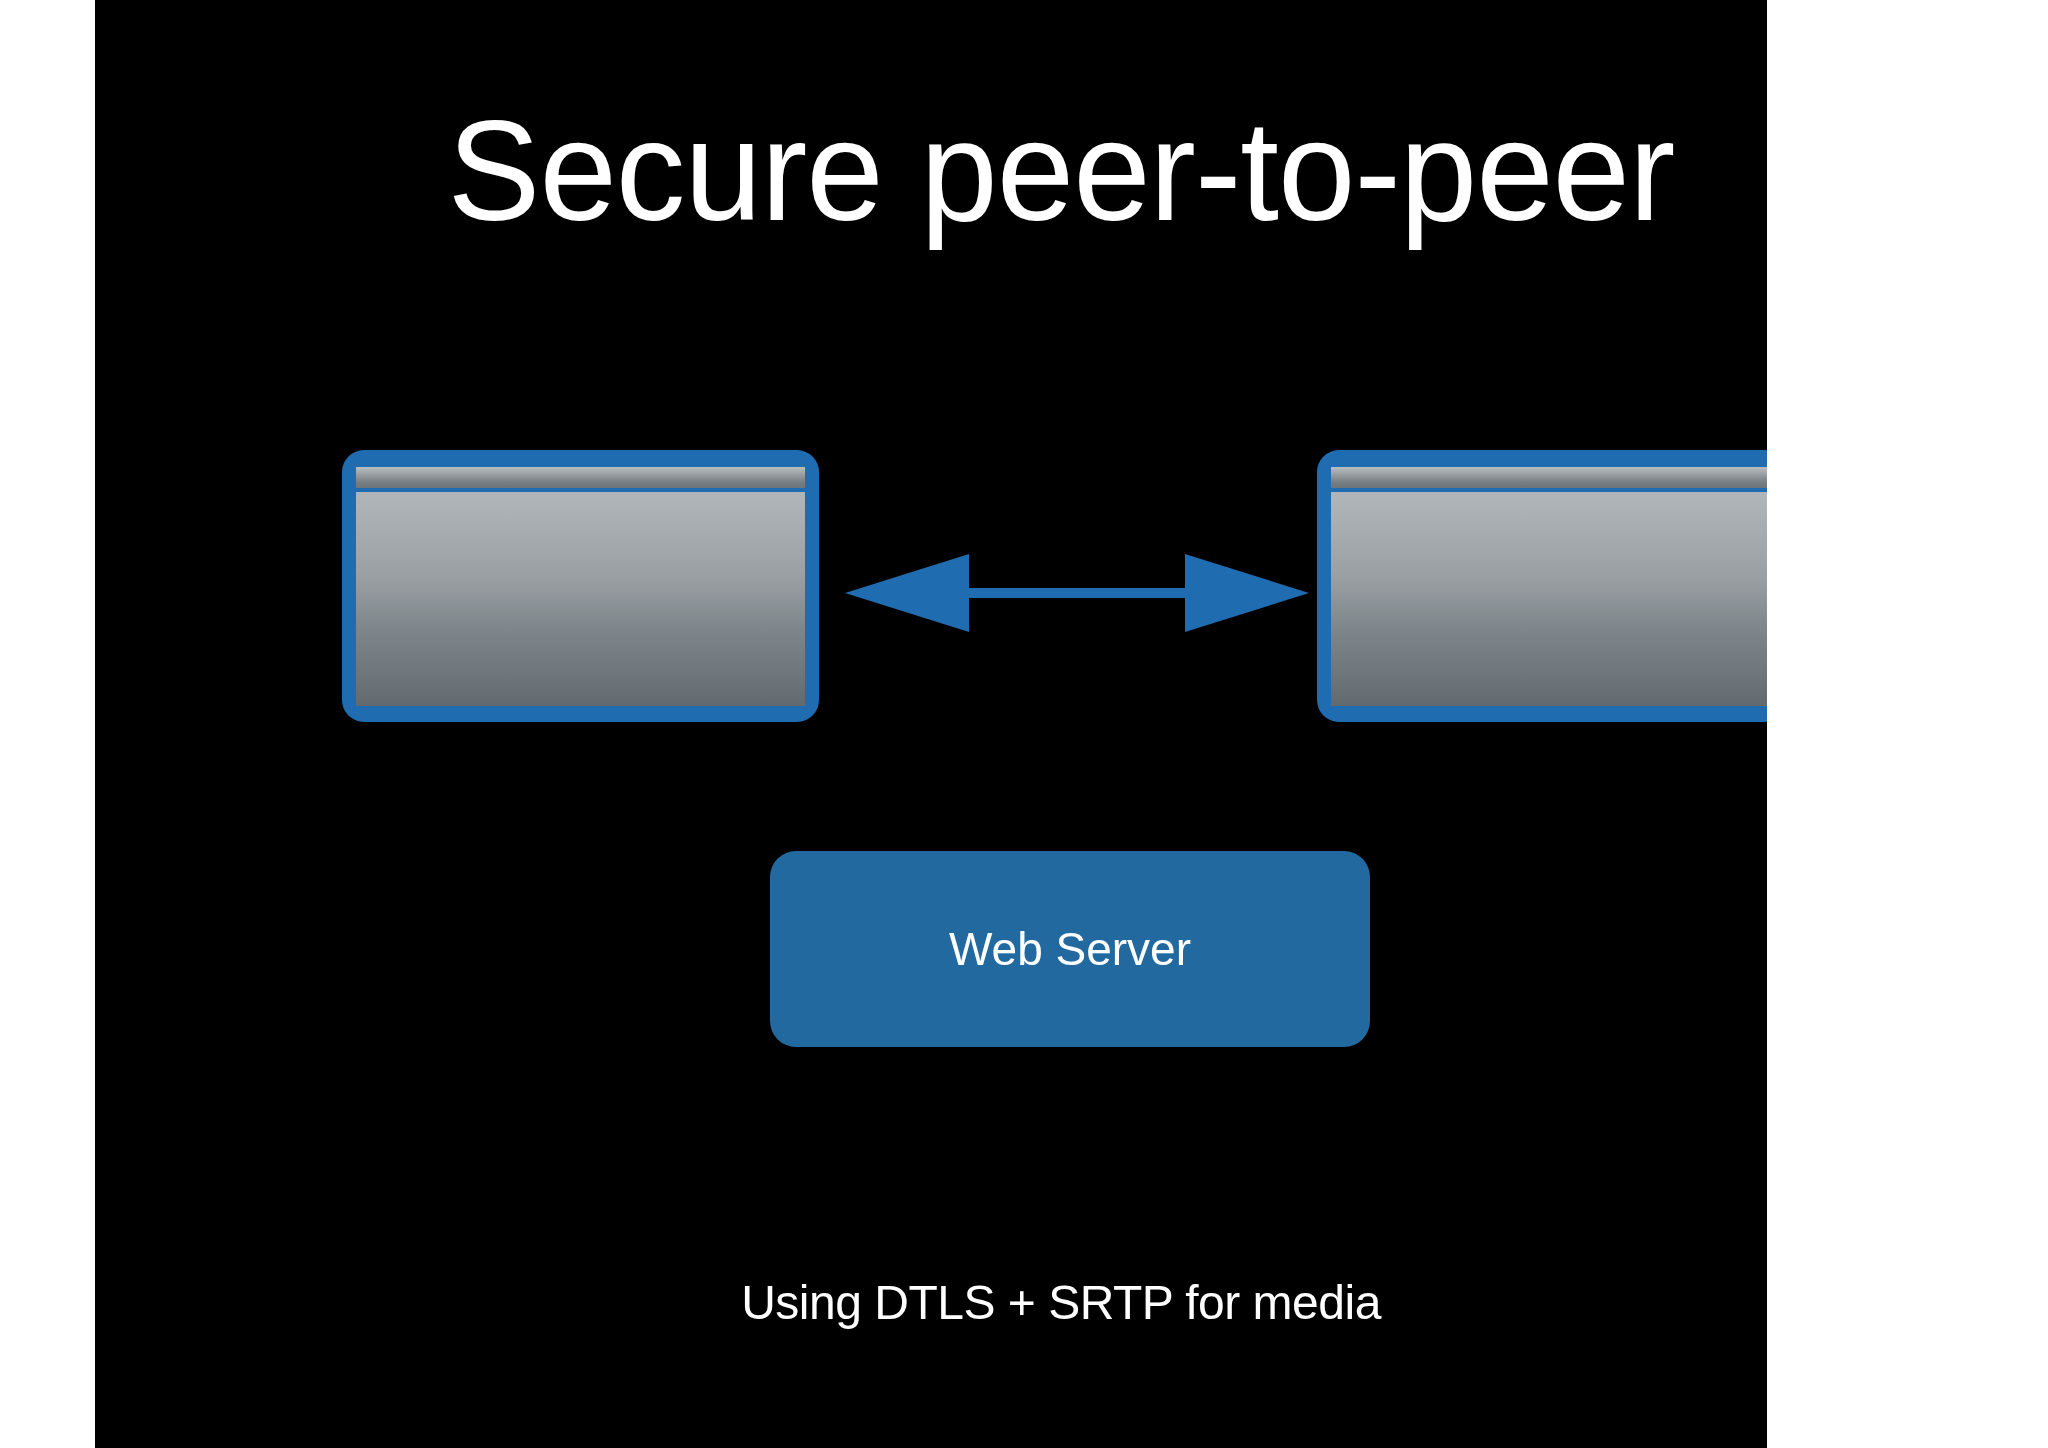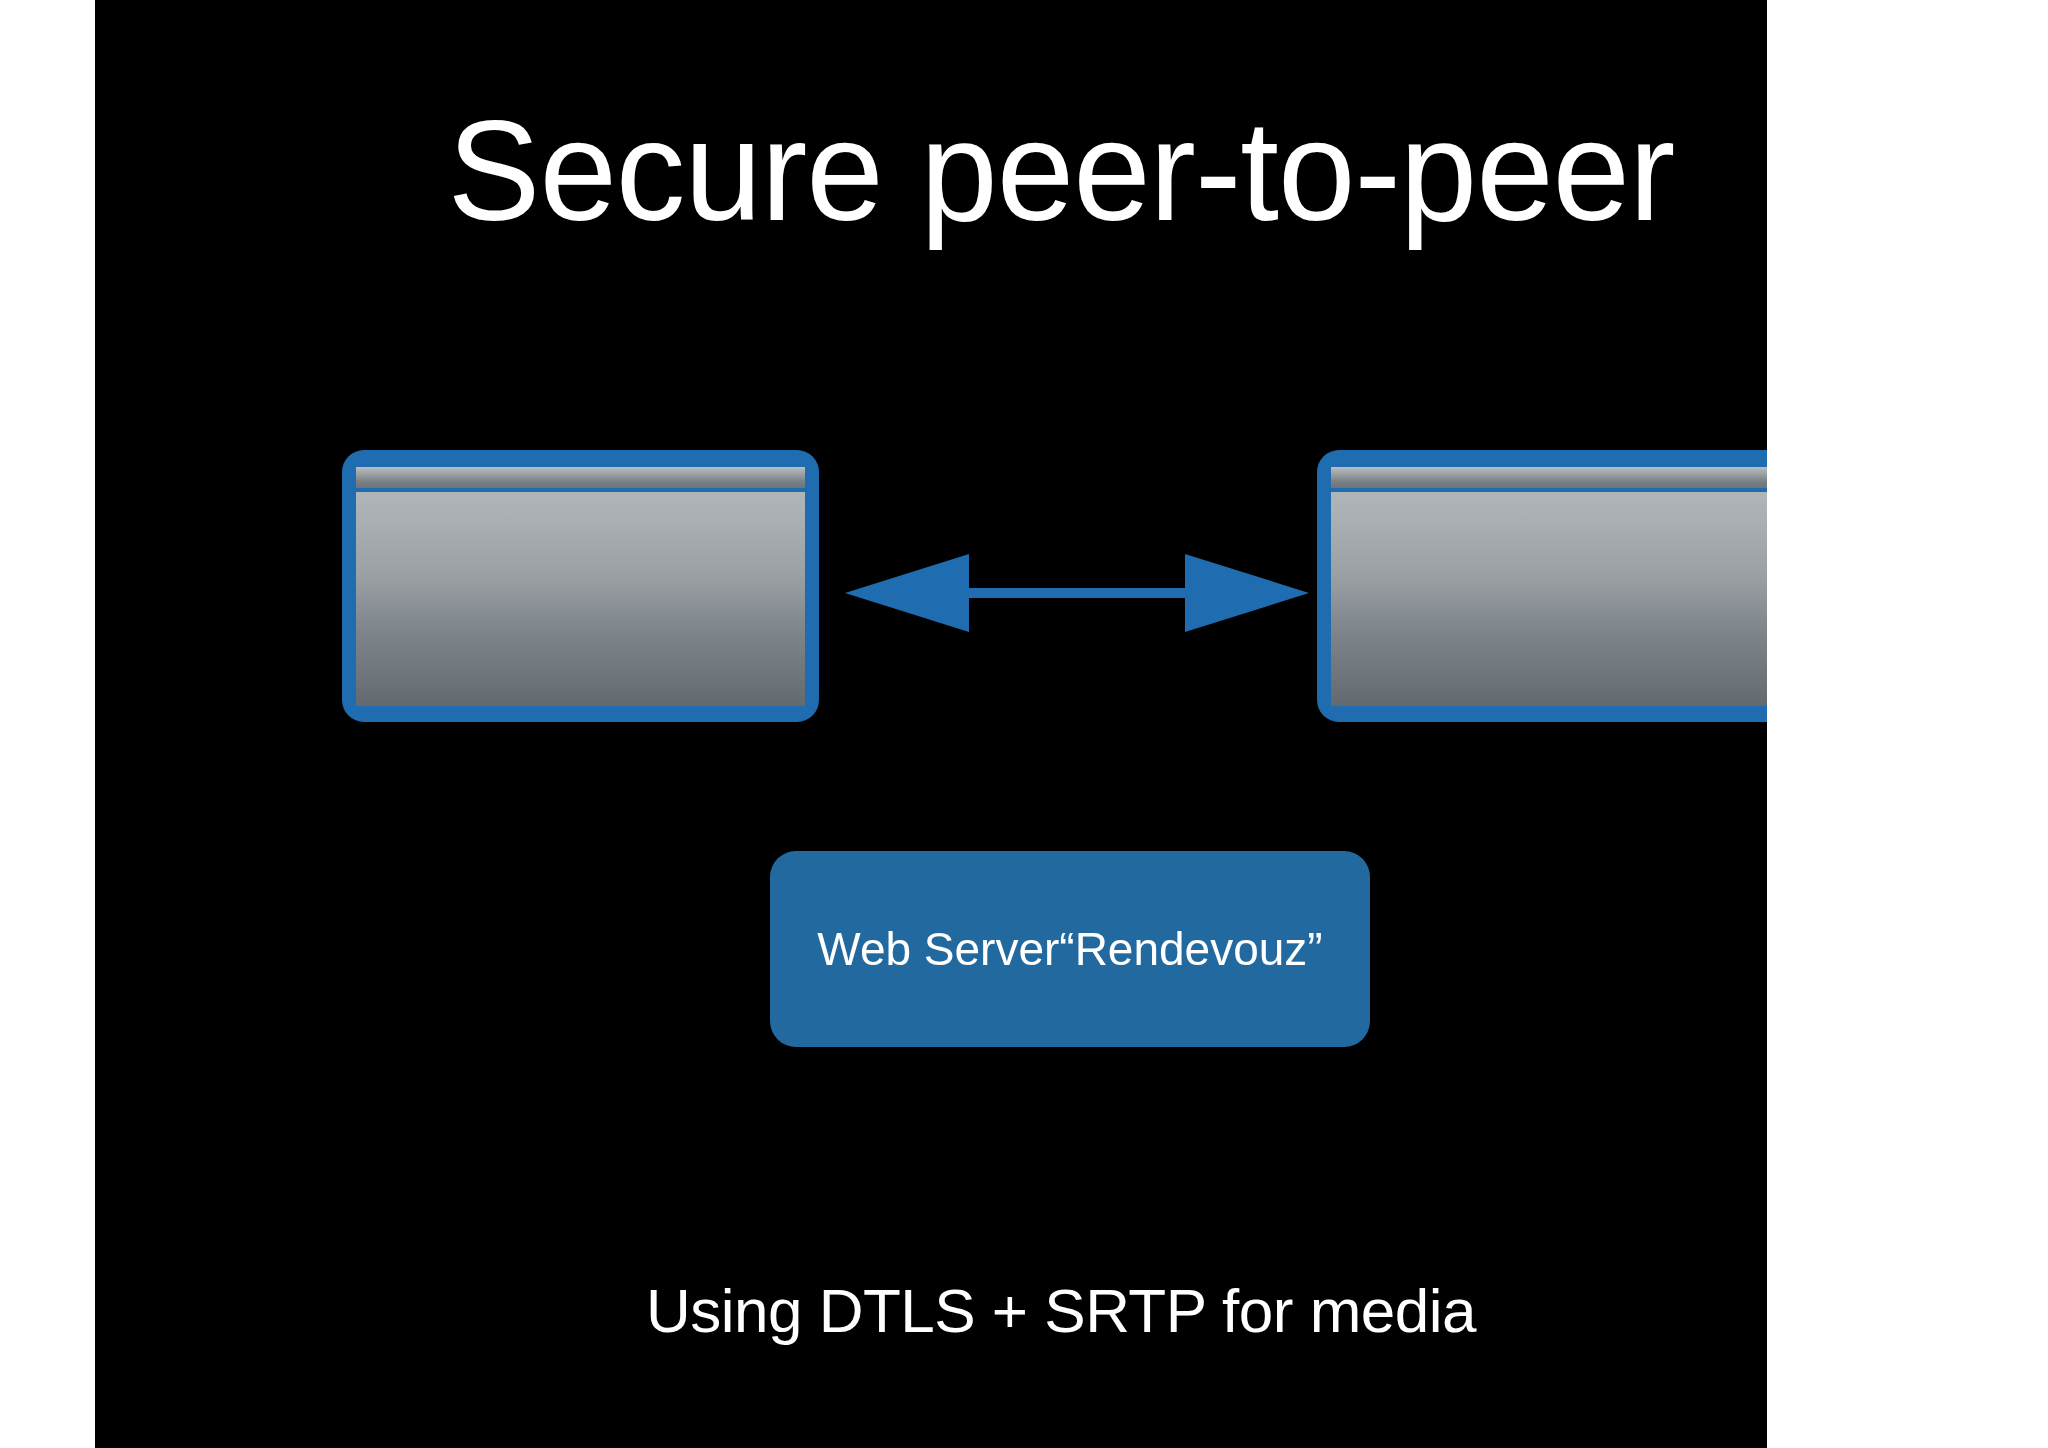--- a/index.html
+++ b/index.html
@@ -136,21 +136,21 @@
   
   #slide-caption {
     position: absolute;
     left: 0px;
     top: 1278px;
     width: 1932px;
     text-align: center;
     color: #ffffff;
     font-family: "Liberation Sans", sans-serif;
     font-weight: 300;
-    font-size: 62px;
+    font-size: 48px;
     line-height: 1.05;
     letter-spacing: -0.5px;
     white-space: nowrap;
   }
 </style>
 </head>
 <body>
 
 <div id="slide-root">
 
@@ -176,19 +176,18 @@
 
       <rect x="130" y="48" width="220" height="10" fill="#1f6cb0"></rect>
 
       <polygon points="8,53 132,14 132,92" fill="#1f6cb0"></polygon>
 
       <polygon points="472,53 348,14 348,92" fill="#1f6cb0"></polygon>
     </svg>
 
     <div id="web-server-box">
       <div class="ws-line">Web Server</div>
-      <div class="ws-line">“Rendevouz”</div>
     </div>
 
     <div id="slide-caption">Using DTLS + SRTP for media</div>
 
   </div>
 </div>
 
 </body></html>

